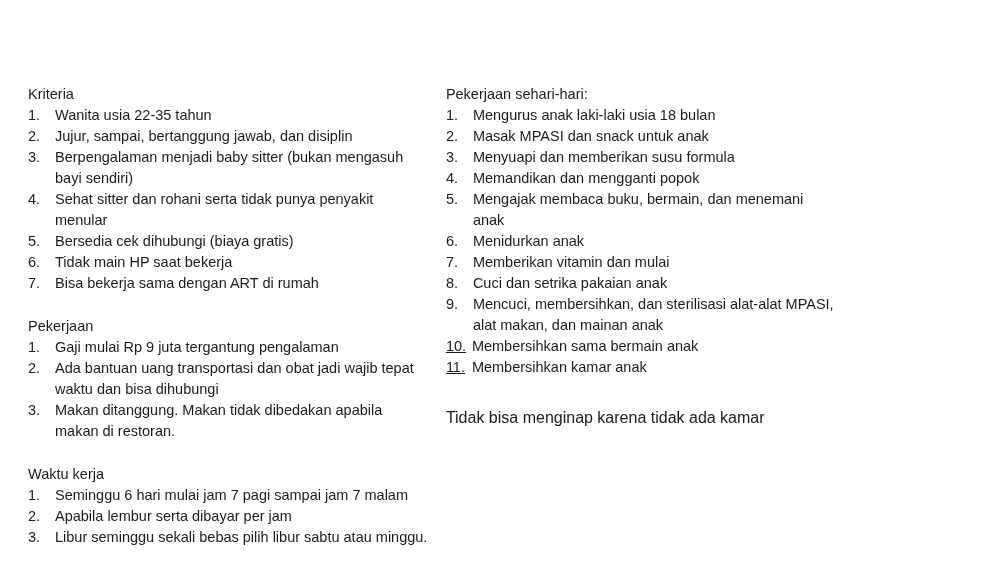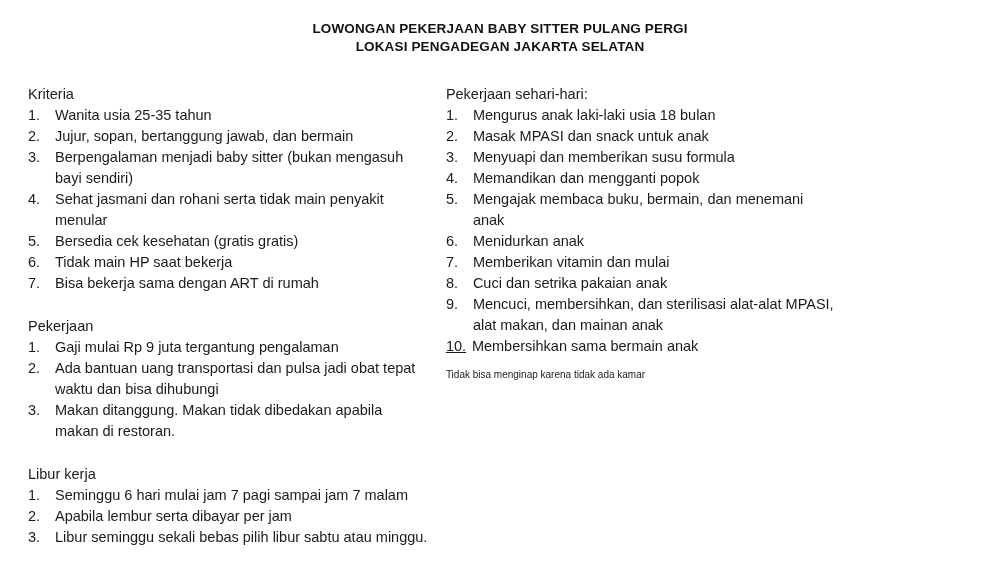--- a/index.html
+++ b/index.html
@@ -92,92 +92,88 @@
   }
   .num-marker.wide {
     width: 26px;
     text-decoration: underline;
   }
   .num-text {
     flex: 1 1 auto;
   }
 
   .closing-note {
-    font-size: 10px;
+    font-size: 16px;
     line-height: 21px;
     color: #1b1b1b;
-    margin-top: 7px;
+    margin-top: 29px;
   }
 </style>
 </head>
 <body>
 
 <div class="page">
 
-  <div class="title-block">
-    <div class="title-line">LOWONGAN PEKERJAAN BABY SITTER PULANG PERGI</div>
-    <div class="title-line">LOKASI PENGADEGAN JAKARTA SELATAN</div>
-  </div>
 
   <div class="columns">
 
     <div class="col col-left">
       <div>
           <div class="section">
             <div class="section-heading">Kriteria</div>
             <ul class="num-list">
               <li class="num-item">
                 <span class="num-marker">1.</span>
-                <span class="num-text">Wanita usia 25-35 tahun</span>
-              </li>
-              <li class="num-item">
-                <span class="num-marker">2.</span>
-                <span class="num-text">Jujur, sopan, bertanggung jawab, dan bermain</span>
+                <span class="num-text">Wanita usia 22-35 tahun</span>
+              </li>
+              <li class="num-item">
+                <span class="num-marker">2.</span>
+                <span class="num-text">Jujur, sampai, bertanggung jawab, dan disiplin</span>
               </li>
               <li class="num-item">
                 <span class="num-marker">3.</span>
                 <span class="num-text">Berpengalaman menjadi baby sitter (bukan mengasuh bayi sendiri)</span>
               </li>
               <li class="num-item">
                 <span class="num-marker">4.</span>
-                <span class="num-text">Sehat jasmani dan rohani serta tidak main penyakit menular</span>
+                <span class="num-text">Sehat sitter dan rohani serta tidak punya penyakit menular</span>
               </li>
               <li class="num-item">
                 <span class="num-marker">5.</span>
-                <span class="num-text">Bersedia cek kesehatan (gratis gratis)</span>
+                <span class="num-text">Bersedia cek dihubungi (biaya gratis)</span>
               </li>
               <li class="num-item">
                 <span class="num-marker">6.</span>
                 <span class="num-text">Tidak main HP saat bekerja</span>
               </li>
               <li class="num-item">
                 <span class="num-marker">7.</span>
                 <span class="num-text">Bisa bekerja sama dengan ART di rumah</span>
               </li>
             </ul>
           </div>
           <div class="section">
             <div class="section-heading">Pekerjaan</div>
             <ul class="num-list">
               <li class="num-item">
                 <span class="num-marker">1.</span>
                 <span class="num-text">Gaji mulai Rp 9 juta tergantung pengalaman</span>
               </li>
               <li class="num-item">
                 <span class="num-marker">2.</span>
-                <span class="num-text">Ada bantuan uang transportasi dan pulsa jadi obat tepat waktu dan bisa dihubungi</span>
+                <span class="num-text">Ada bantuan uang transportasi dan obat jadi wajib tepat waktu dan bisa dihubungi</span>
               </li>
               <li class="num-item">
                 <span class="num-marker">3.</span>
                 <span class="num-text">Makan ditanggung. Makan tidak dibedakan apabila makan di restoran.</span>
               </li>
             </ul>
           </div>
           <div class="section">
-            <div class="section-heading">Libur kerja</div>
+            <div class="section-heading">Waktu kerja</div>
             <ul class="num-list">
               <li class="num-item">
                 <span class="num-marker">1.</span>
                 <span class="num-text">Seminggu 6 hari mulai jam 7 pagi sampai jam 7 malam</span>
               </li>
               <li class="num-item">
                 <span class="num-marker">2.</span>
                 <span class="num-text">Apabila lembur serta dibayar per jam</span>
               </li>
               <li class="num-item">
@@ -226,20 +222,24 @@
                 <span class="num-marker">8.</span>
                 <span class="num-text">Cuci dan setrika pakaian anak</span>
               </li>
               <li class="num-item">
                 <span class="num-marker">9.</span>
                 <span class="num-text">Mencuci, membersihkan, dan sterilisasi alat-alat MPASI, alat makan, dan mainan anak</span>
               </li>
               <li class="num-item">
                 <span class="num-marker wide">10.</span>
                 <span class="num-text">Membersihkan sama bermain anak</span>
+              </li>
+              <li class="num-item">
+                <span class="num-marker wide">11.</span>
+                <span class="num-text">Membersihkan kamar anak</span>
               </li>
             </ul>
           </div>
         </div>
       <div class="closing-note">Tidak bisa menginap karena tidak ada kamar</div>
     </div>
 
   </div>
 </div>
 

